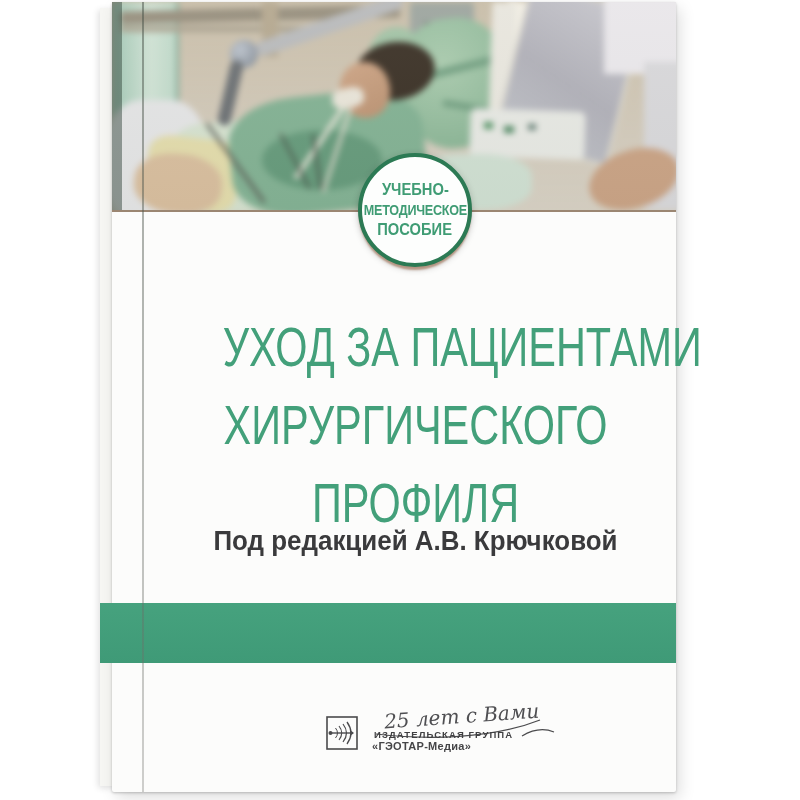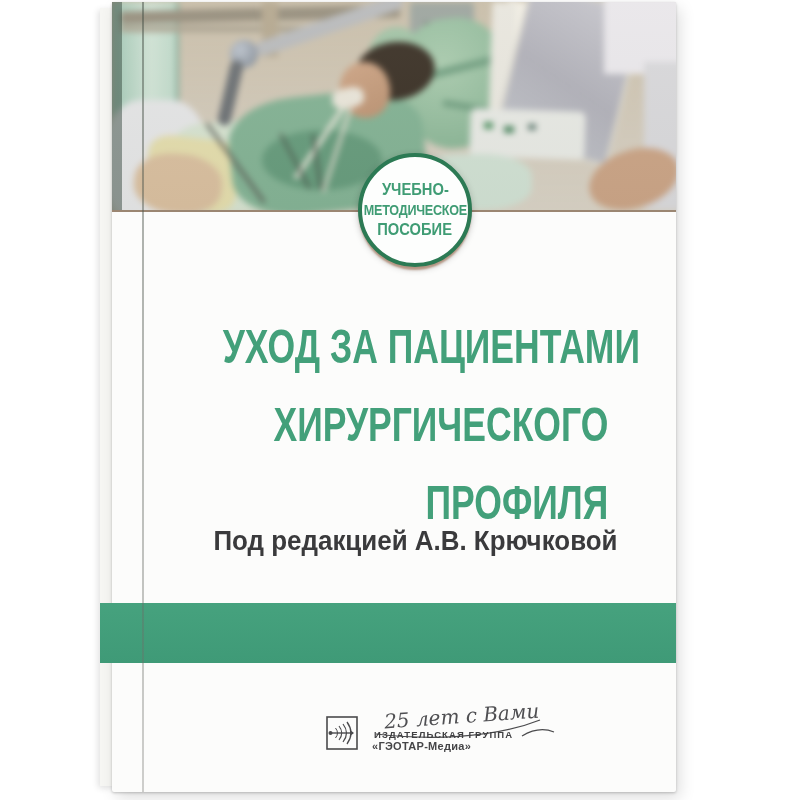--- a/index.html
+++ b/index.html
@@ -79,22 +79,22 @@
     background:#fdfefd;border:4px solid #2c7a54;box-sizing:border-box;z-index:20;
     box-shadow:0 4px 2px -1px rgba(150,92,60,.55),0 2px 7px rgba(0,0,0,.22);
     display:flex;flex-direction:column;align-items:center;justify-content:center;
     color:#3f9c74;font-weight:700;text-align:center;}
   .badge span{display:block;line-height:20px;}
   .bl1,.bl3{font-size:16px;transform:scaleX(.92);}
   .bl2{font-size:15px;transform:scaleX(.84);letter-spacing:-.3px;}
 
   
   .front-content{position:absolute;left:43px;right:0;top:0;bottom:0;}
-  .title{position:absolute;left:0;right:0;top:306px;text-align:right;
-    color:#43a07a;font-weight:700;font-size:48px;line-height:78px;}
+  .title{position:absolute;left:0;right:0;top:306px;text-align:center;
+    color:#43a07a;font-weight:400;font-size:56px;line-height:78px;}
   .title span{display:block;transform:scaleX(.74);transform-origin:50% 50%;white-space:nowrap;}
   .editor{position:absolute;left:0;right:0;top:524px;text-align:center;
     color:#3a3a3c;font-weight:700;font-size:27px;transform:scaleX(.96);}
 
   
   .band{position:absolute;left:-12px;top:601px;width:calc(100% + 12px);height:60px;
     background:linear-gradient(180deg,#46a27e,#3f9a77);}
 
   
   .logo{position:absolute;left:210px;top:700px;display:flex;color:#47474a;}

